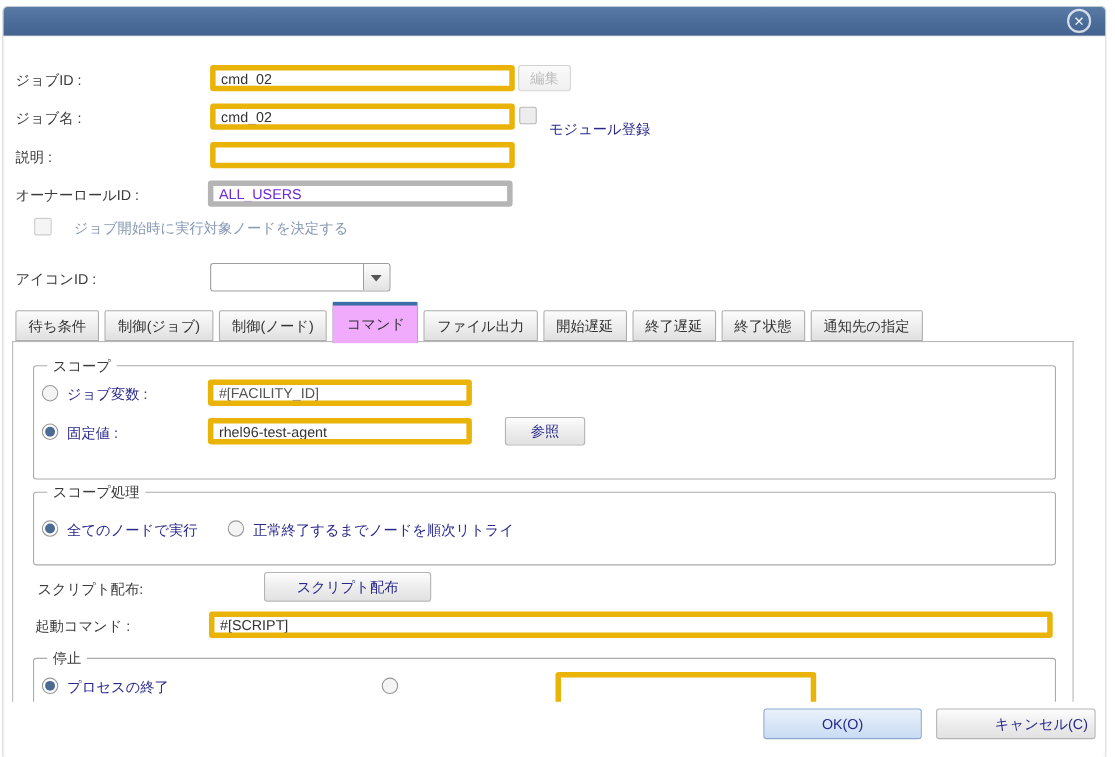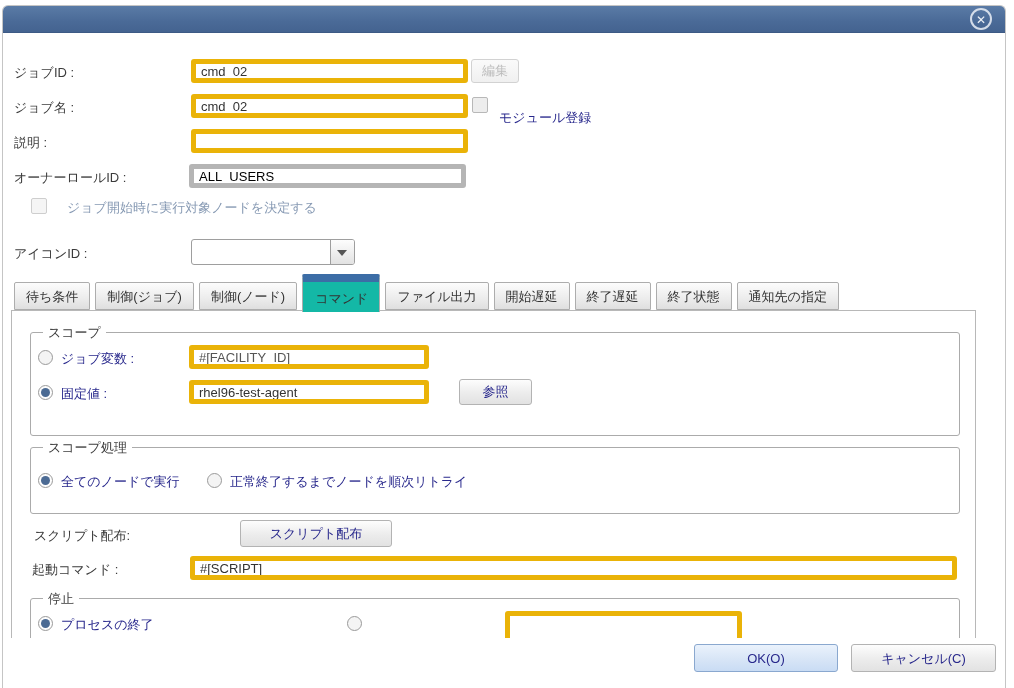--- a/index.html
+++ b/index.html
@@ -5,36 +5,36 @@
   html,body{margin:0;padding:0;background:#fff;}
   body{width:1014px;height:688px;overflow:hidden;font-family:"Liberation Sans","DejaVu Sans",sans-serif;font-size:13px;color:#3b3b3b;}
   .dialog{position:absolute;left:2px;top:5px;width:1004px;height:683px;background:#fff;border:1px solid #c5c5c5;border-bottom:none;border-radius:6px 6px 0 0;box-sizing:border-box;}
   .titlebar{position:absolute;left:0;top:0;right:0;height:26px;background:linear-gradient(180deg,#5a7ba6 0%,#4a6a97 60%,#446390 100%);border-radius:5px 5px 0 0;border-bottom:1px solid #3d5a85;}
   .title{position:absolute;left:10px;top:0;line-height:26px;color:#fff;font-weight:bold;font-size:13px;}
   .closebtn{position:absolute;right:13px;top:2px;width:22px;height:22px;border:2px solid rgba(235,240,247,.85);border-radius:50%;color:#eef2f8;text-align:center;line-height:21px;font-size:12px;font-weight:bold;cursor:pointer;box-sizing:border-box;}
   .lbl{position:absolute;white-space:nowrap;color:#3b3b3b;}
   .navy{color:#28288c;}
   .dislabel{color:#8699b3;}
   input.inp{position:absolute;height:24px;border:5px solid #eab308;border-radius:3px;font-family:"Liberation Sans","DejaVu Sans",sans-serif;font-size:13px;color:#333;padding:0 5px;box-sizing:border-box;background:#fff;outline:none;}
-  input.inp:disabled,input.inp.gray{color:#000000;background:#fff;border-color:#b5b5b5;}
+  input.inp:disabled,input.inp.gray{color:#6d28d9;background:#fff;border-color:#b5b5b5;}
   .pushbtn{position:absolute;border:1px solid #b3b3b3;border-radius:3px;background:linear-gradient(180deg,#fdfdfd,#ececec 55%,#e2e2e2);color:#28288c;font-size:13px;text-align:center;box-sizing:border-box;cursor:pointer;font-family:inherit;}
   .pushbtn.disabled{border-color:#d2d2d2;background:linear-gradient(180deg,#fafafa,#f0f0f0);color:#bdbdbd;cursor:default;}
   .okbtn{border:1px solid #8aa8cf;background:linear-gradient(180deg,#eaf2fc,#d6e4f6 60%,#c9dcf4);}
   .cb{position:absolute;width:16px;height:16px;border:1px solid #b8b8b8;background:#ededed;border-radius:2px;box-sizing:border-box;}
   .cb.dis{border-color:#cecece;background:#f5f5f5;}
   .radio{position:absolute;width:15px;height:15px;border:1px solid #9a9a9a;border-radius:50%;background:#f4f4f4;box-sizing:border-box;}
   .radio.checked{background:#fdfdfd;}
   .radio.checked::after{content:"";position:absolute;left:2px;top:2px;right:2px;bottom:2px;border-radius:50%;background:#4c6b94;}
   .combo{position:absolute;height:26px;border:1px solid #9e9e9e;border-radius:3px;background:#fff;box-sizing:border-box;display:flex;}
   .combo .field{flex:1;}
   .combo .arrowbtn{width:23px;border-left:1px solid #9e9e9e;background:linear-gradient(180deg,#fdfdfd,#e2e2e2);border-radius:0 2px 2px 0;position:relative;cursor:pointer;}
   .combo .arrowbtn::after{content:"";position:absolute;left:6px;top:10px;border-left:5px solid transparent;border-right:5px solid transparent;border-top:6px solid #555;}
   .tabrow{position:absolute;left:11px;top:266px;height:38px;display:flex;align-items:flex-end;z-index:3;}
   .tab{height:28px;line-height:27px;padding:0 11px;margin-right:5px;border:1px solid #adadad;border-radius:2px 2px 0 0;background:linear-gradient(180deg,#fcfcfc,#ececec 60%,#dfdfdf);color:#333;box-sizing:border-box;cursor:pointer;white-space:nowrap;}
-  .tab.selected{height:38px;line-height:33px;margin-bottom:-2px;background:#14b8a6;border-bottom:none;border-top:8px solid #0f766e;border-color:#adadad;border-top-color:#3c6da6;z-index:4;padding-left:12px;}
+  .tab.selected{height:38px;line-height:33px;margin-bottom:-2px;background:#f0abfc;border-bottom:none;border-top:4px solid #0f766e;border-color:#adadad;border-top-color:#3c6da6;z-index:4;padding-left:12px;}
   .panel{position:absolute;left:8px;top:304px;width:965px;height:328px;border:1px solid #b8b8b8;border-bottom:none;box-sizing:border-box;overflow:hidden;background:#fff;z-index:1;}
   .grp{position:absolute;border:1px solid #ababab;border-radius:3px;box-sizing:border-box;}
   .legend{position:absolute;top:-9px;left:12px;background:#fff;padding:0 5px;font-size:13px;color:#3b3b3b;white-space:nowrap;}
   .footer-btn{height:28px;position:absolute;line-height:26px;}
 </style>
 </head>
 <body>
 
 <div class="dialog">
 
@@ -109,15 +109,15 @@
       <span class="legend">停止</span>
     </div>
     <div class="radio checked" style="left:26px;top:305px;"></div>
     <span class="lbl navy" style="left:49px;top:305px;">プロセスの終了</span>
     <div class="radio" style="left:335px;top:305px;"></div>
     <span class="lbl navy" style="left:358px;top:305px;margin-top:32px;">停止コマンド</span>
     <input class="inp" style="left: 493px; top: 300px; width: 237px; height: 34px;" value="">
   </div>
 
   <button class="pushbtn okbtn footer-btn" style="left:691px;top:638px;width:144px;">OK(O)</button>
-  <button class="pushbtn footer-btn" style="left:848px;top:638px;width:145px;">キャンセル(C)</button>
+  <button class="pushbtn footer-btn" style="left:848px;top:638px;width:145px;text-align:right;">キャンセル(C)</button>
 
 </div>
 
 </body></html>

